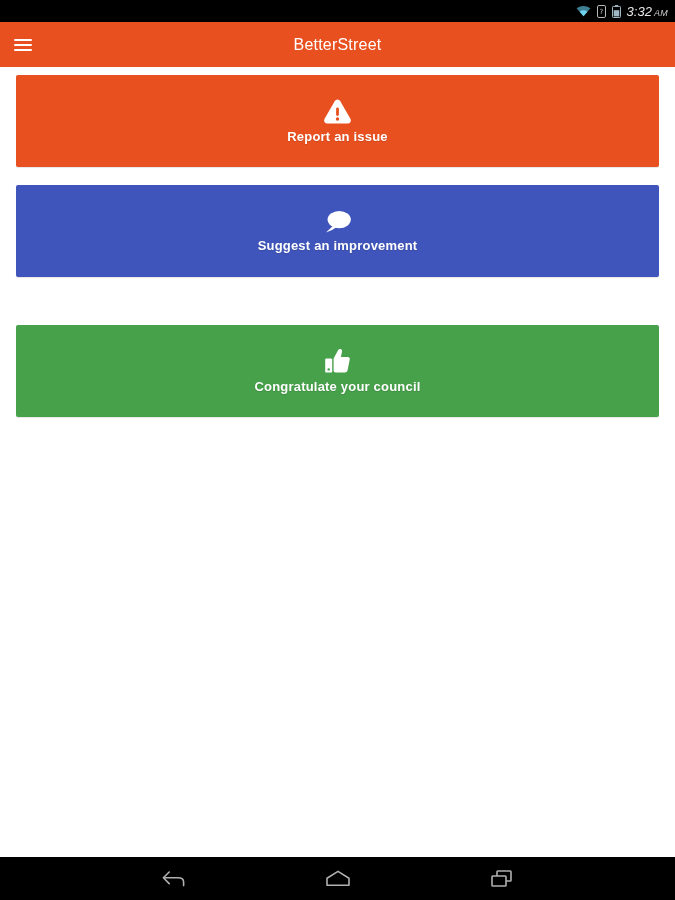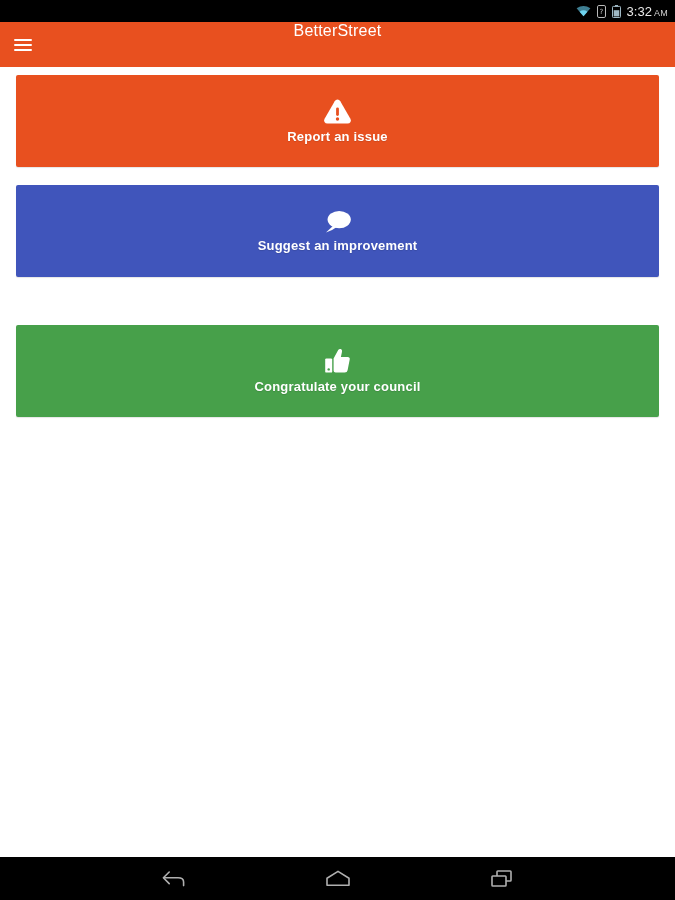--- a/index.html
+++ b/index.html
@@ -40,33 +40,35 @@
     display: block;
     line-height: 0;
   }
   .status-time {
     color: #e8e8e8;
     font-size: 13px;
     font-weight: 400;
     letter-spacing: 0.1px;
     margin-left: 5px;
     white-space: nowrap;
+    font-style: italic;
   }
   .status-ampm {
     font-size: 9px;
     margin-left: 2px;
     color: #cfcfcf;
     letter-spacing: 0.2px;
   }
 
   
   .app-bar {
     height: 45px;
     background: #e8501f;
     display: flex;
+    align-items: center;
     position: relative;
     flex: 0 0 auto;
   }
   .menu-button {
     width: 46px;
     height: 45px;
     display: flex;
     align-items: center;
     justify-content: center;
     cursor: pointer;

